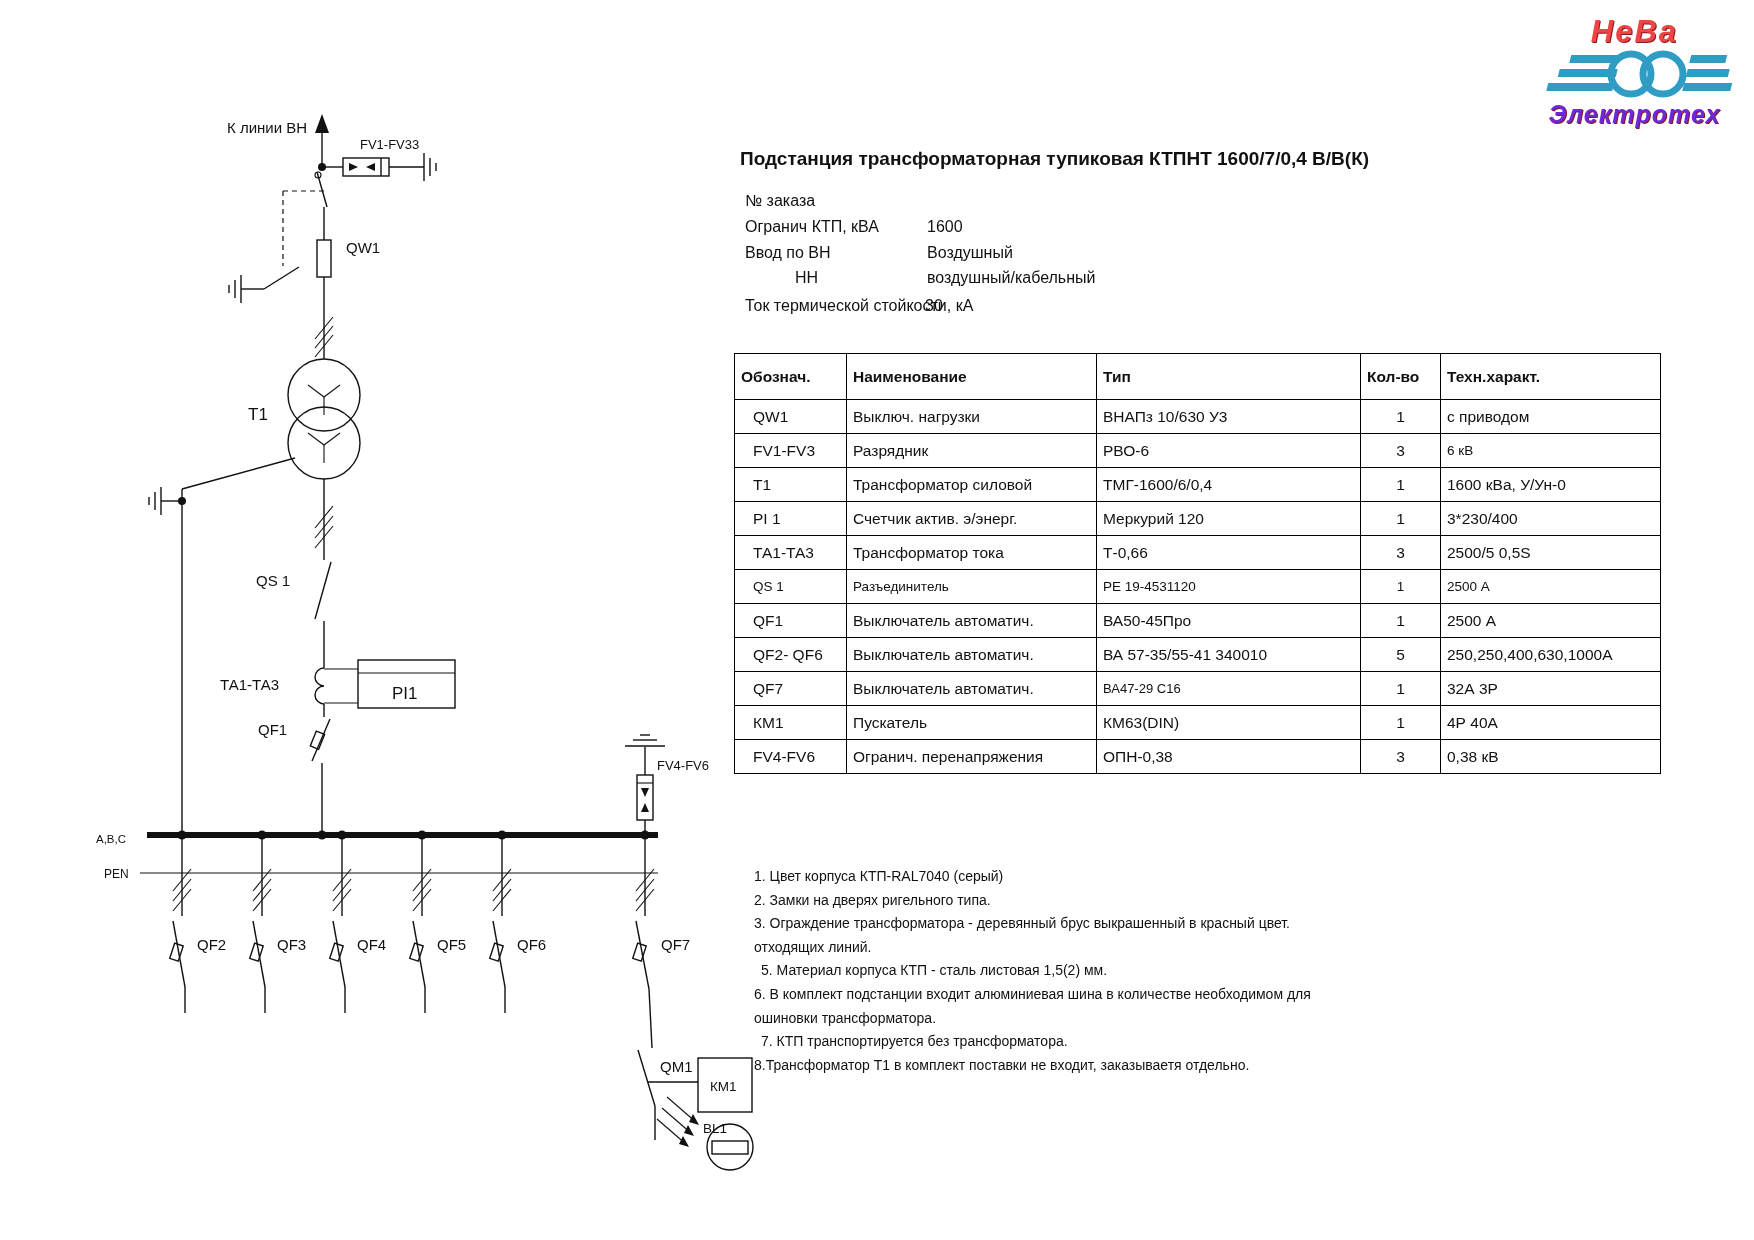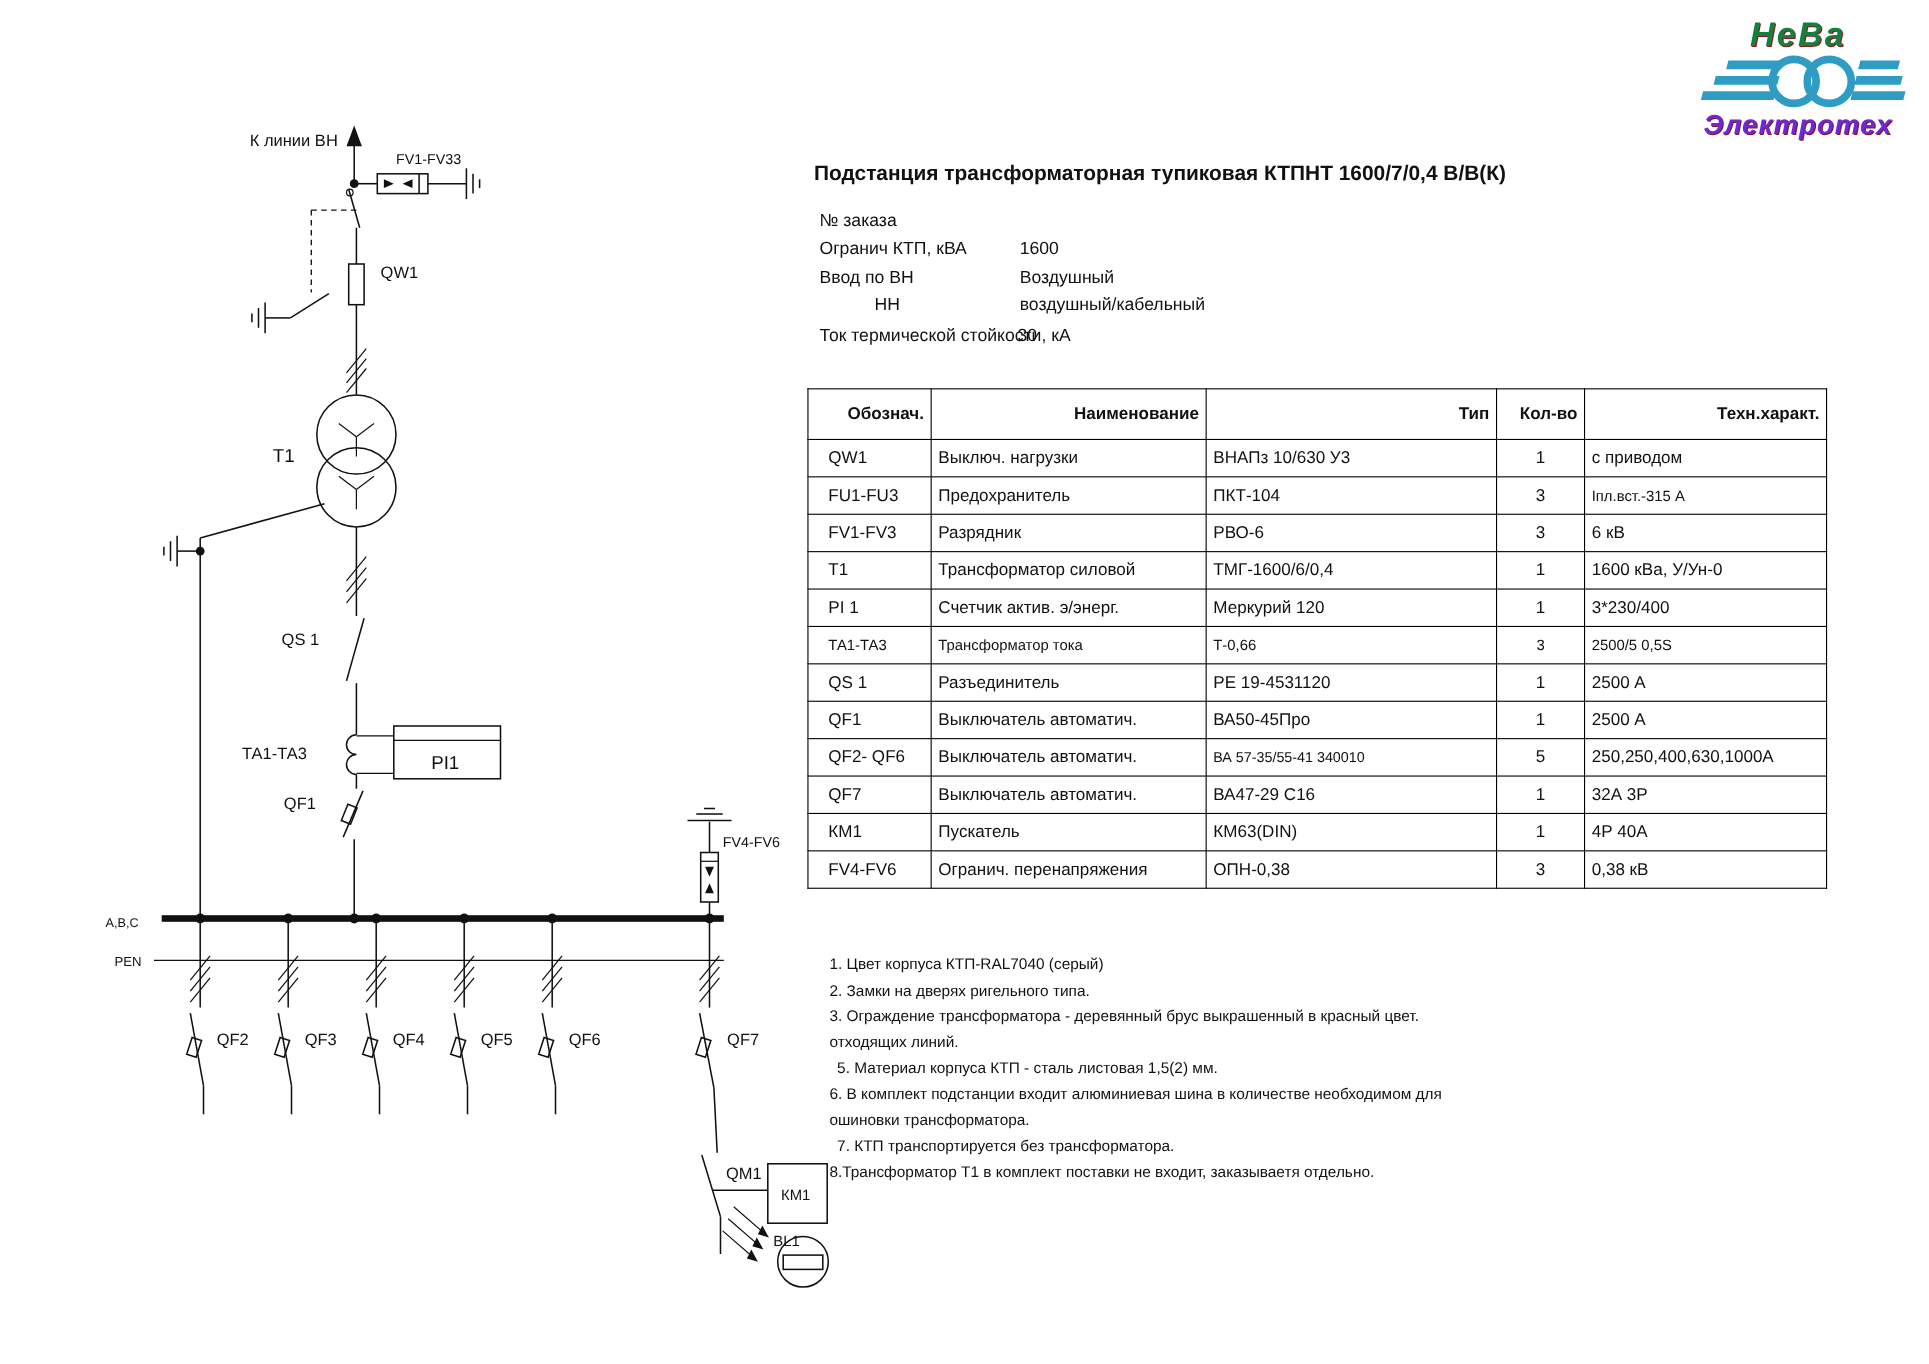--- a/index.html
+++ b/index.html
@@ -1,33 +1,33 @@
 <!DOCTYPE html>
 <html><head>
 <meta charset="utf-8">
 <style>
   html,body{margin:0;padding:0;background:#fff;}
   body{width:1754px;height:1240px;position:relative;overflow:hidden;
        font-family:"Liberation Sans","DejaVu Sans",sans-serif;color:#111;}
   
   .logo{position:absolute;left:1532px;top:14px;width:205px;text-align:center;}
   .logo-top{font-size:31px;font-weight:bold;font-style:italic;letter-spacing:2px;
-            color:#15803d;text-shadow:1px 1px 0 #8d1722;}
+            color:#ef4444;text-shadow:1px 1px 0 #8d1722;}
   .logo-bottom{font-size:25px;font-weight:bold;font-style:italic;letter-spacing:1px;
             color:#6d28d9;text-shadow:1px 1px 0 #8d1722;margin-top:-2px;}
   
   .title{position:absolute;left:740px;top:148px;font-size:19px;font-weight:bold;white-space:nowrap;}
   .param-label{position:absolute;left:745px;font-size:16px;white-space:nowrap;}
   .param-label.indent{left:795px;}
   .param-value{position:absolute;left:927px;font-size:16px;white-space:nowrap;}
   
   .spec-table{position:absolute;left:734px;top:353px;border-collapse:collapse;table-layout:fixed;}
   .spec-table th,.spec-table td{border:1.5px solid #000;font-size:15.5px;padding:0 6px;
       white-space:nowrap;overflow:hidden;vertical-align:middle;}
-  .spec-table th{font-weight:bold;text-align:right;height:45px;}
+  .spec-table th{font-weight:bold;text-align:left;height:45px;}
   .spec-table td{height:33px;}
   .spec-table col.c1{width:112px;} .spec-table col.c2{width:250px;}
   .spec-table col.c3{width:264px;} .spec-table col.c4{width:80px;}
   .spec-table col.c5{width:220px;}
   .spec-table tbody td:first-child{padding-left:18px;}
   .spec-table tbody td:nth-child(4){text-align:center;}
   .spec-table tbody tr:nth-child(2) td:nth-child(5){font-size:13.5px;}
   .spec-table tbody tr:nth-child(6) td{font-size:13.5px;}
   .spec-table tbody tr:nth-child(9) td:nth-child(3){font-size:13px;}
   
@@ -313,27 +313,20 @@
   </thead>
   <tbody>
       <tr>
         <td>QW1</td>
         <td>Выключ. нагрузки</td>
         <td>ВНАПз 10/630 У3</td>
         <td>1</td>
         <td>с приводом</td>
       </tr>
       <tr>
-        <td>FU1-FU3</td>
-        <td>Предохранитель</td>
-        <td>ПКТ-104</td>
-        <td>3</td>
-        <td>Iпл.вст.-315 А</td>
-      </tr>
-      <tr>
         <td>FV1-FV3</td>
         <td>Разрядник</td>
         <td>РВО-6</td>
         <td>3</td>
         <td>6 кВ</td>
       </tr>
       <tr>
         <td>Т1</td>
         <td>Трансформатор силовой</td>
         <td>ТМГ-1600/6/0,4</td>

